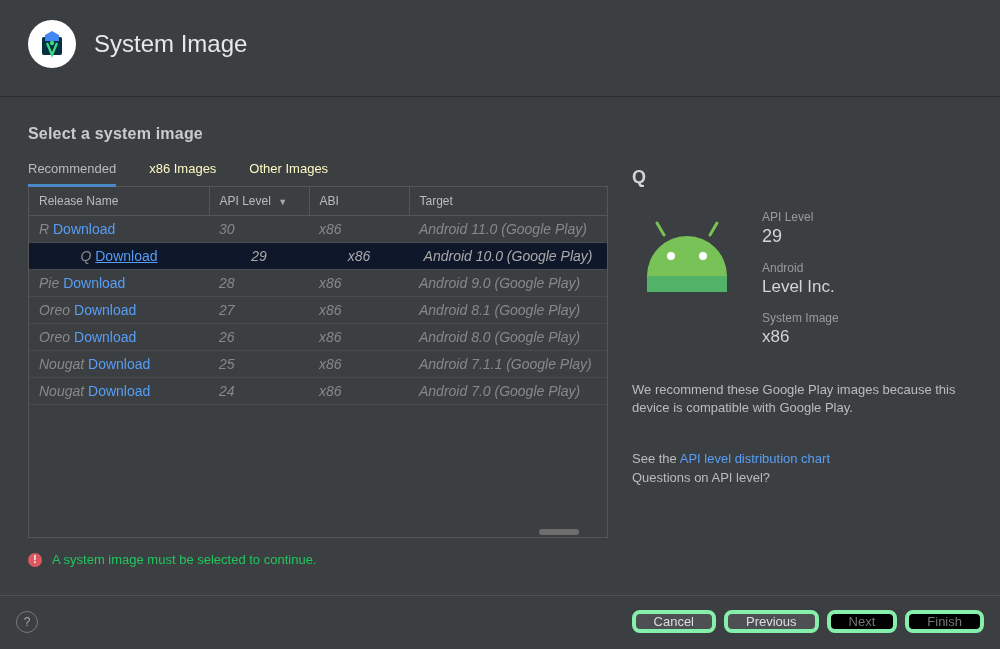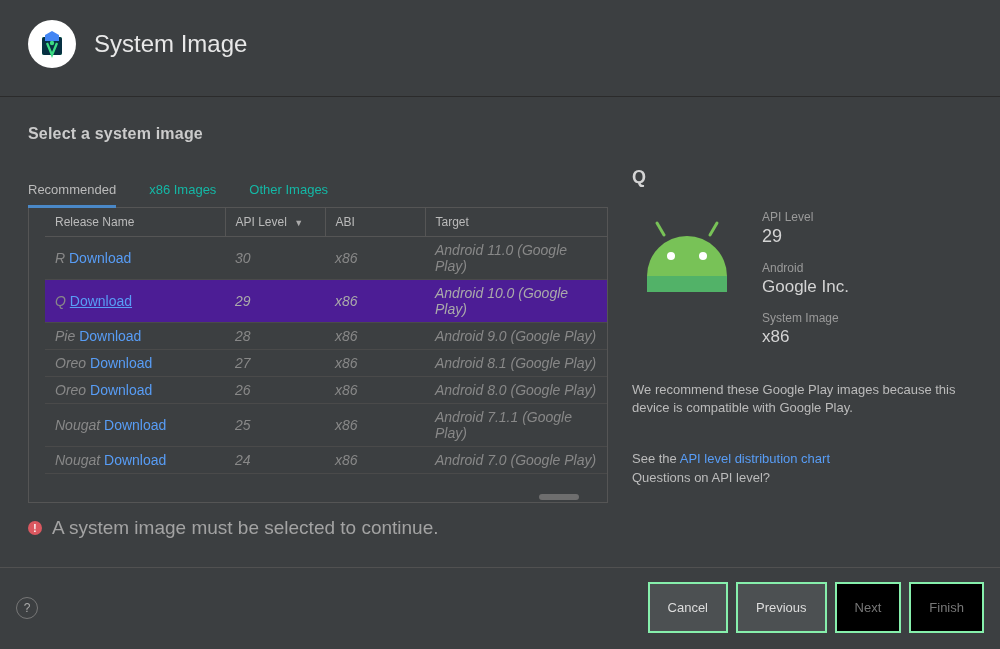--- a/index.html
+++ b/index.html
@@ -20,43 +20,43 @@
       background: #3c3f41;
     }
     .header-icon {
       width: 48px; height: 48px; border-radius: 50%;
       background: #fff; display: flex; align-items: center; justify-content: center;
       margin-right: 18px;
     }
     .header-title { font-size: 24px; font-weight: 400; color: #e8e8e8; }
     .content { flex: 1; display: flex; padding: 28px 28px 0 28px; gap: 24px; overflow: hidden; }
     .left-pane { flex: 1; min-width: 0; display: flex; flex-direction: column; }
-    .subtitle { font-size: 16px; font-weight: 600; color: #cbcbcb; margin-bottom: 33px; letter-spacing: 0.2px; }
+    .subtitle { font-size: 16px; font-weight: 600; color: #cbcbcb; margin-bottom: 12px; letter-spacing: 0.2px; }
     .tabs { display: flex; gap: 33px; border-bottom: 1px solid #555; margin-bottom: 0; }
     .tab {
-      padding: 6px 0 8px; font-size: 13px; color: #14b8a6; cursor: pointer;
+      padding: 6px 0 8px; font-size: 13px; color: #fef9c3; cursor: pointer;
       border-bottom: 2px solid transparent; margin-bottom: -1px;
     }
     .tab.active { color: #bbb; border-bottom: 3px solid #4a88c7; }
-    .table-wrap { border: 1px solid #555; border-top: none; flex: 1; background: #3c3f41; position: relative; padding-left: 16px; }
+    .table-wrap { border: 1px solid #555; border-top: none; flex: 1; background: #3c3f41; position: relative; }
     table { width: 100%; border-collapse: collapse; table-layout: fixed; }
     thead th {
       text-align: left; font-weight: 400; font-size: 12px;
       padding: 7px 10px; color: #bbb;
       border-right: 1px solid #555; border-bottom: 1px solid #555;
       background: #3c3f41;
     }
     thead th:last-child { border-right: none; }
     .sort-arrow { font-size: 9px; margin-left: 4px; color: #aaa; }
     tbody tr { border-bottom: 1px solid #4a4a4a; }
     tbody td {
       padding: 5px 10px; font-style: italic; color: #888;
       font-size: 14px; height: 26px;
     }
-    tbody tr.selected { background: #4c1d95; }
+    tbody tr.selected { background: #0f172a; text-align: center; }
     tbody tr.selected td { color: #aaa; }
     .release-name { font-style: italic; color: #888; }
     .download-link { color: #589df6; font-style: normal; cursor: pointer; }
     tbody tr.selected .download-link { text-decoration: underline; }
     .col-release { width: 180px; }
     .col-api { width: 100px; }
     .col-abi { width: 100px; }
     .col-target { }
     .right-pane { width: 340px; padding-top: 42px; }
     .detail-title { font-size: 18px; font-weight: 600; color: #d4d4d4; margin-bottom: 22px; }
@@ -68,35 +68,35 @@
     .meta-value.small { font-size: 17px; }
     .recommend-text { font-size: 13px; color: #bbb; line-height: 1.4; margin-bottom: 34px; }
     .question-text { font-size: 13px; color: #bbb; margin-bottom: 4px; }
     .link { color: #589df6; cursor: pointer; }
     .error-row { display: flex; align-items: center; gap: 10px; padding: 14px 28px 0; }
     .error-icon {
       width: 14px; height: 14px; border-radius: 50%; background: #db5860;
       color: #fff; font-size: 10px; font-weight: bold;
       display: flex; align-items: center; justify-content: center;
     }
-    .error-text { font-size: 19px; color: #a3a3a3; }
+    .error-text { font-size: 13px; color: #22c55e; }
     .footer {
       display: flex; align-items: center; padding: 14px 16px 16px;
       border-top: 1px solid #515151; margin-top: 28px;
       background: #3c3f41;
     }
     .help-btn {
       width: 22px; height: 22px; border-radius: 50%; border: 1px solid #777;
       color: #aaa; display: flex; align-items: center; justify-content: center;
       font-size: 12px; cursor: pointer; background: transparent;
     }
     .footer-spacer { flex: 1; }
     .btn {
-      padding: 16px 18px; margin-left: 8px; border: 2px solid #86efac;
-      border-radius: 0; background: #4c5052; color: #ddd;
+      padding: 0 18px; margin-left: 8px; border: 4px solid #86efac;
+      border-radius: 8px; background: #4c5052; color: #ddd;
       font-size: 13px; cursor: pointer;
     }
     .btn:disabled { color: #777; cursor: default; background: #000000; }
     .scrollbar-nub {
       position: absolute; bottom: 2px; right: 28px; width: 40px; height: 6px;
       background: #6e6e6e; border-radius: 3px;
     }
   </style>
 </head>
 <body>
@@ -203,21 +203,21 @@
             <path d="M8 56 A40 40 0 0 1 88 56 L8 56 Z" fill="#78c257"></path>
             <path d="M8 56 L88 56 L88 72 L8 72 Z" fill="#52b268"></path>
             <circle cx="32" cy="36" r="4" fill="#fff"></circle>
             <circle cx="64" cy="36" r="4" fill="#fff"></circle>
           </svg>
         </div>
         <div class="detail-meta">
           <div class="meta-label">API Level</div>
           <div class="meta-value">29</div>
           <div class="meta-label">Android</div>
-          <div class="meta-value small">Google Inc.</div>
+          <div class="meta-value small">Level Inc.</div>
           <div class="meta-label">System Image</div>
           <div class="meta-value small">x86</div>
         </div>
       </div>
       <div class="recommend-text">We recommend these Google Play images because this device is compatible with Google Play.</div>
       <div class="question-text">
         <span>See the </span><span class="link">API level distribution chart</span>
       </div>
       <div class="question-text">Questions on API level?</div>
     </div>

